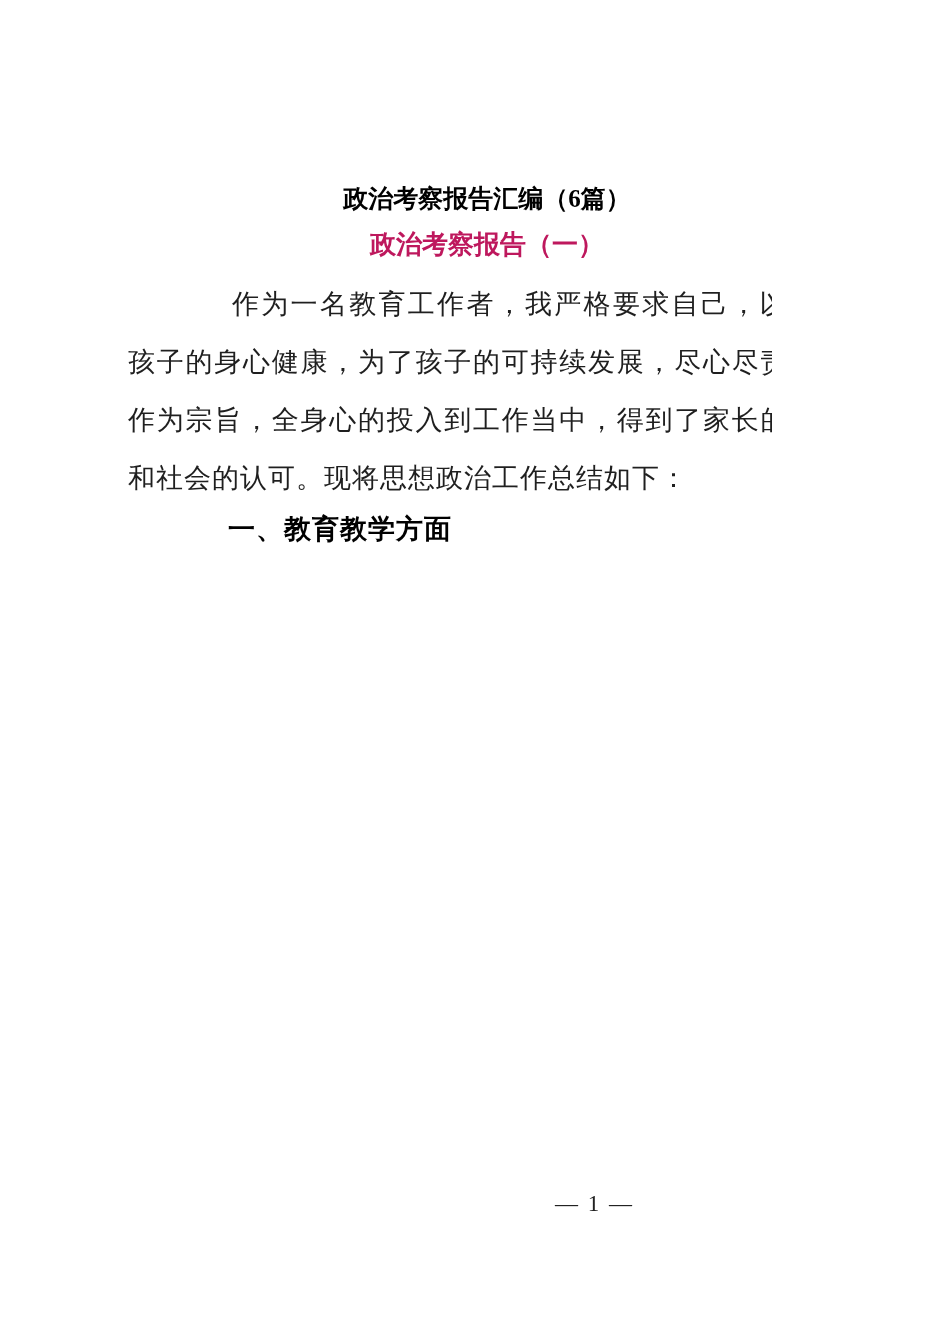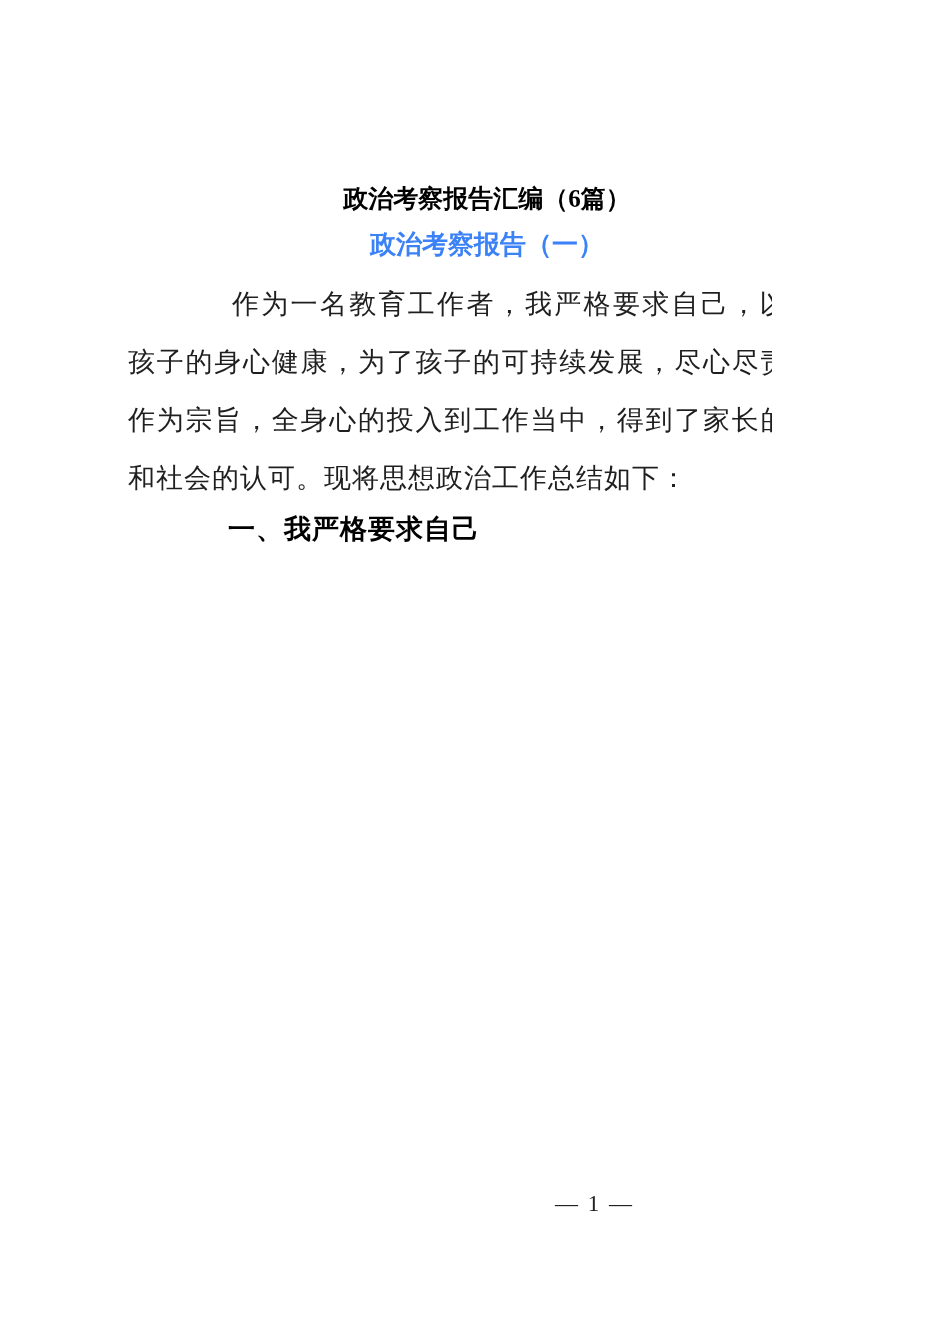--- a/index.html
+++ b/index.html
@@ -31,21 +31,21 @@
     text-align: center;
     color: #000000;
     font-family: "Liberation Serif", "DejaVu Serif", serif;
   }
   .doc-subtitle {
     margin: 0;
     font-size: 26px;
     line-height: 46px;
     font-weight: bold;
     text-align: center;
-    color: #3b82f6;
+    color: #be185d;
     font-family: "Liberation Serif", "DejaVu Serif", serif;
   }
   .para {
     margin: 0;
     font-size: 27px;
     line-height: 58px;
     font-weight: normal;
     text-align: justify;
     text-justify: inter-character;
     text-indent: 104px;
@@ -78,16 +78,16 @@
   }
 </style>
 </head>
 <body>
 
 <div class="page">
   <div class="content">
     <h1 class="doc-title">政治考察报告汇编（6篇）</h1>
     <h2 class="doc-subtitle">政治考察报告（一）</h2>
     <p class="para first">作为一名教育工作者，我严格要求自己，以为了孩子的身心健康，为了孩子的可持续发展，尽心尽责的工作为宗旨，全身心的投入到工作当中，得到了家长的好评和社会的认可。现将思想政治工作总结如下：</p>
-    <h3 class="heading">一、我严格要求自己</h3>
+    <h3 class="heading">一、教育教学方面</h3>
   </div>
   <div class="page-number">— 1 —</div>
 </div>
 
 </body></html>

